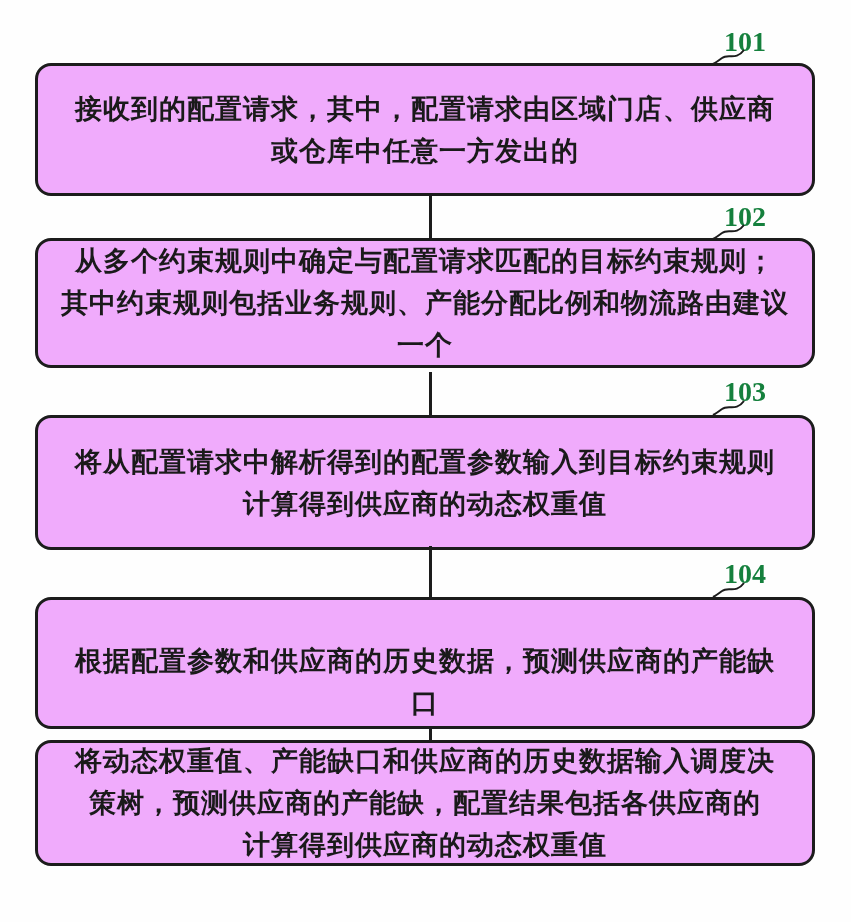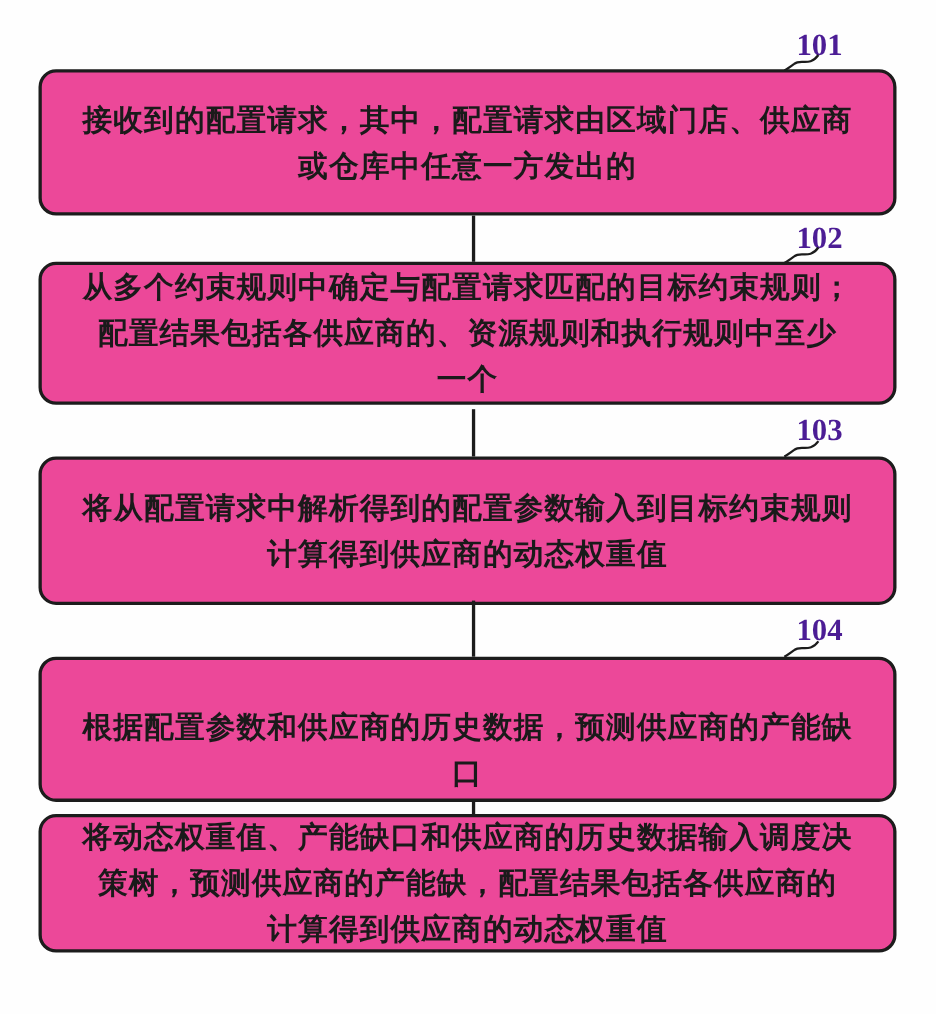--- a/index.html
+++ b/index.html
@@ -16,21 +16,21 @@
     color: #1a1a1a;
     overflow: hidden;
   }
   .step-box {
     position: absolute;
     left: 35px;
     width: 780px;
     box-sizing: border-box;
     border: 3px solid #1c1c1c;
     border-radius: 16px;
-    background: #ec4899;
+    background: #f0abfc;
     display: flex;
     flex-direction: column;
     justify-content: center;
     align-items: center;
     padding: 2px 30px;
   }
   .step-line {
     font-size: 27px;
     font-weight: bold;
     line-height: 42px;
@@ -39,21 +39,21 @@
     white-space: nowrap;
   }
   .ref-label {
     position: absolute;
     left: 705px;
     width: 80px;
     text-align: center;
     font-size: 28px;
     font-weight: bold;
     font-family: "Liberation Serif", "DejaVu Serif", serif;
-    color: #4c1d95;
+    color: #15803d;
   }
   .leader {
     position: absolute;
     width: 34px;
     height: 16px;
   }
   .connector {
     position: absolute;
     left: 429px;
     width: 3px;
@@ -98,21 +98,21 @@
   </div>
 
   <div class="connector" id="conn-1"></div>
 
   <div class="ref-label" id="ref-102">102</div>
   <svg class="leader" id="leader-102" viewBox="0 0 34 16">
     <path d="M32,1 C24,12 16,4 10,9 C6,12 3,14 1,15" fill="none" stroke="#1c1c1c" stroke-width="2"></path>
   </svg>
   <div class="step-box" id="box-102">
     <div class="step-line">从多个约束规则中确定与配置请求匹配的目标约束规则；</div>
-    <div class="step-line">配置结果包括各供应商的、资源规则和执行规则中至少</div>
+    <div class="step-line">其中约束规则包括业务规则、产能分配比例和物流路由建议</div>
     <div class="step-line">一个</div>
   </div>
 
   <div class="connector" id="conn-2"></div>
 
   <div class="ref-label" id="ref-103">103</div>
   <svg class="leader" id="leader-103" viewBox="0 0 34 16">
     <path d="M32,1 C24,12 16,4 10,9 C6,12 3,14 1,15" fill="none" stroke="#1c1c1c" stroke-width="2"></path>
   </svg>
   <div class="step-box" id="box-103">

